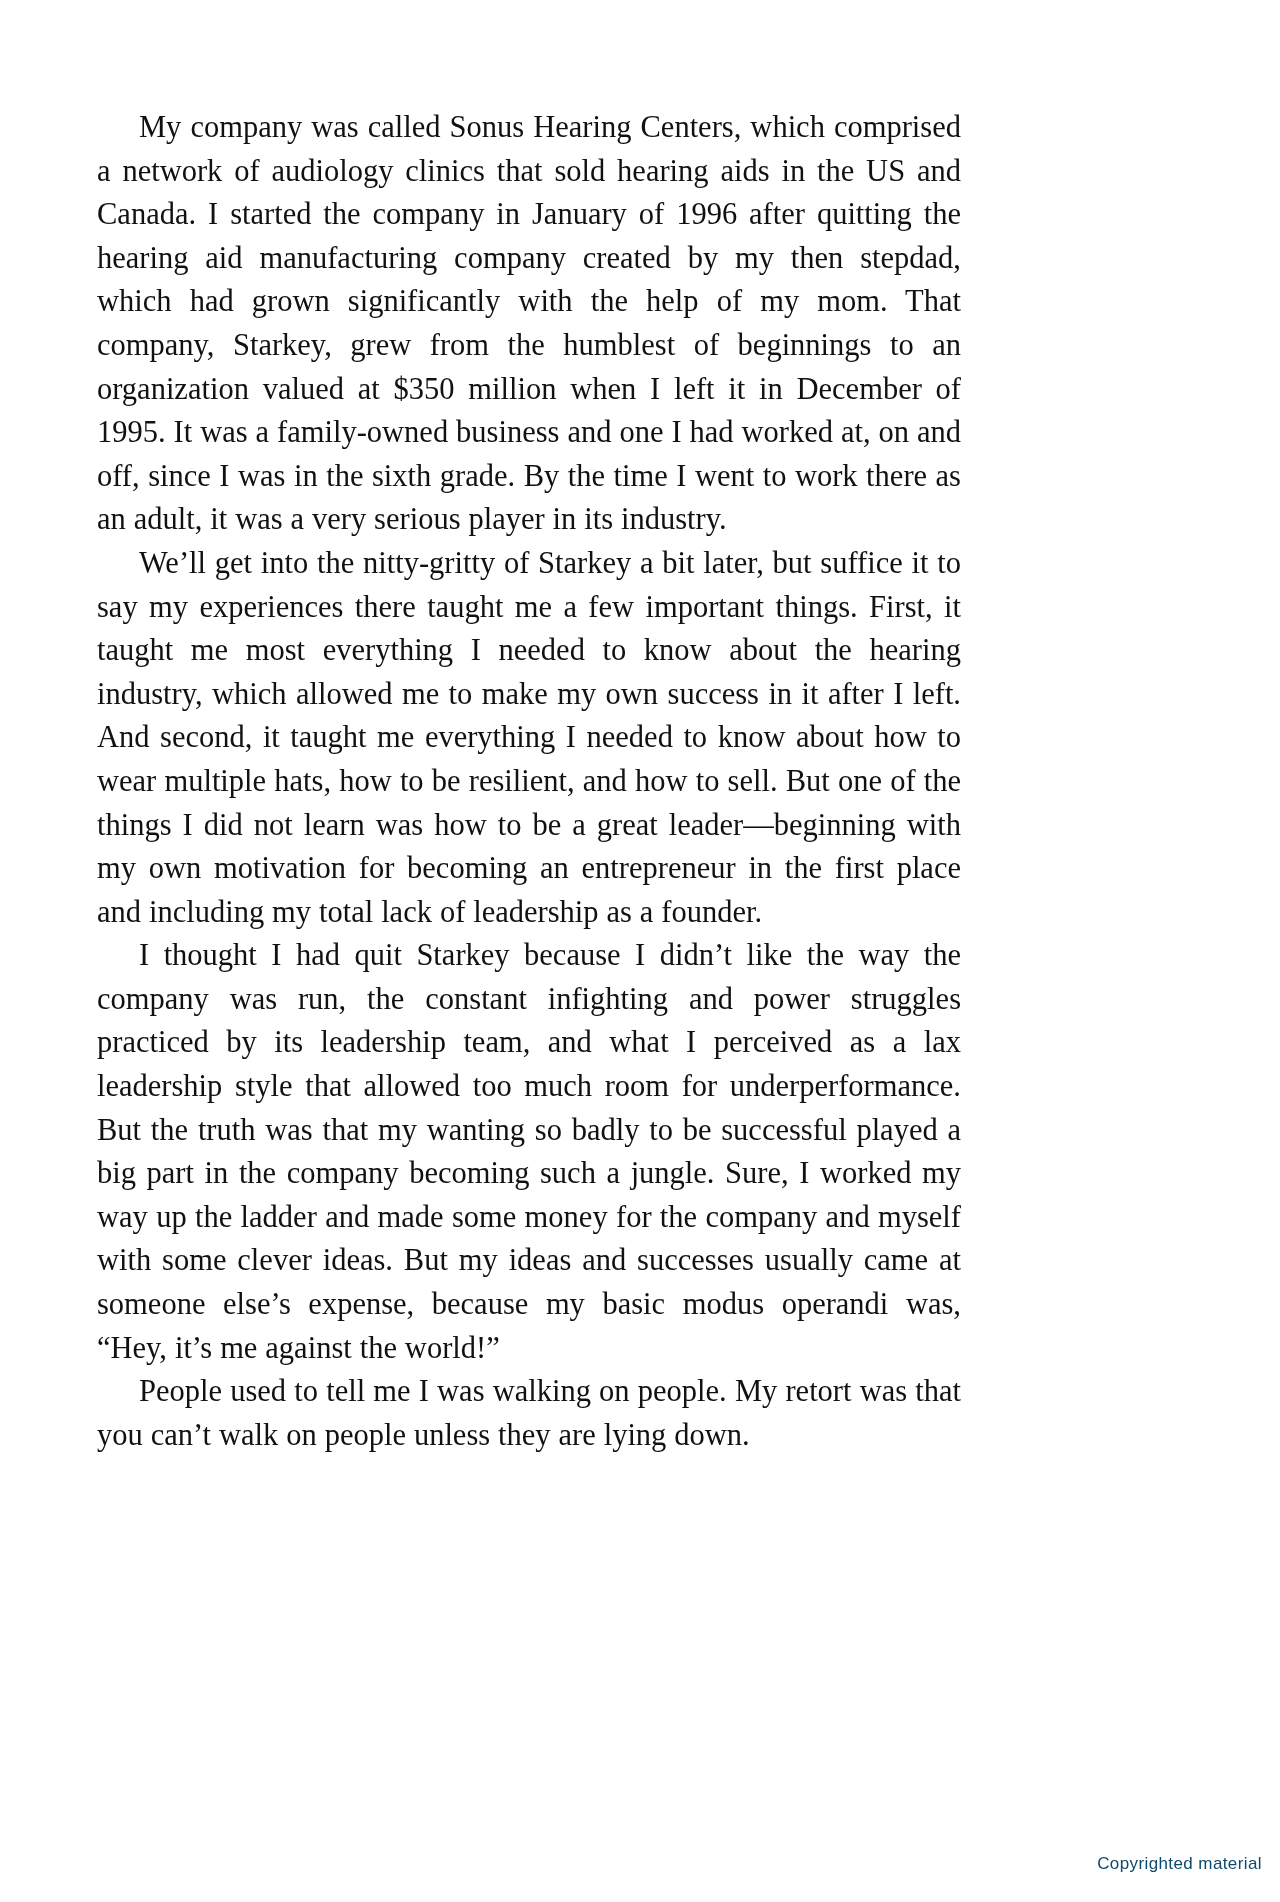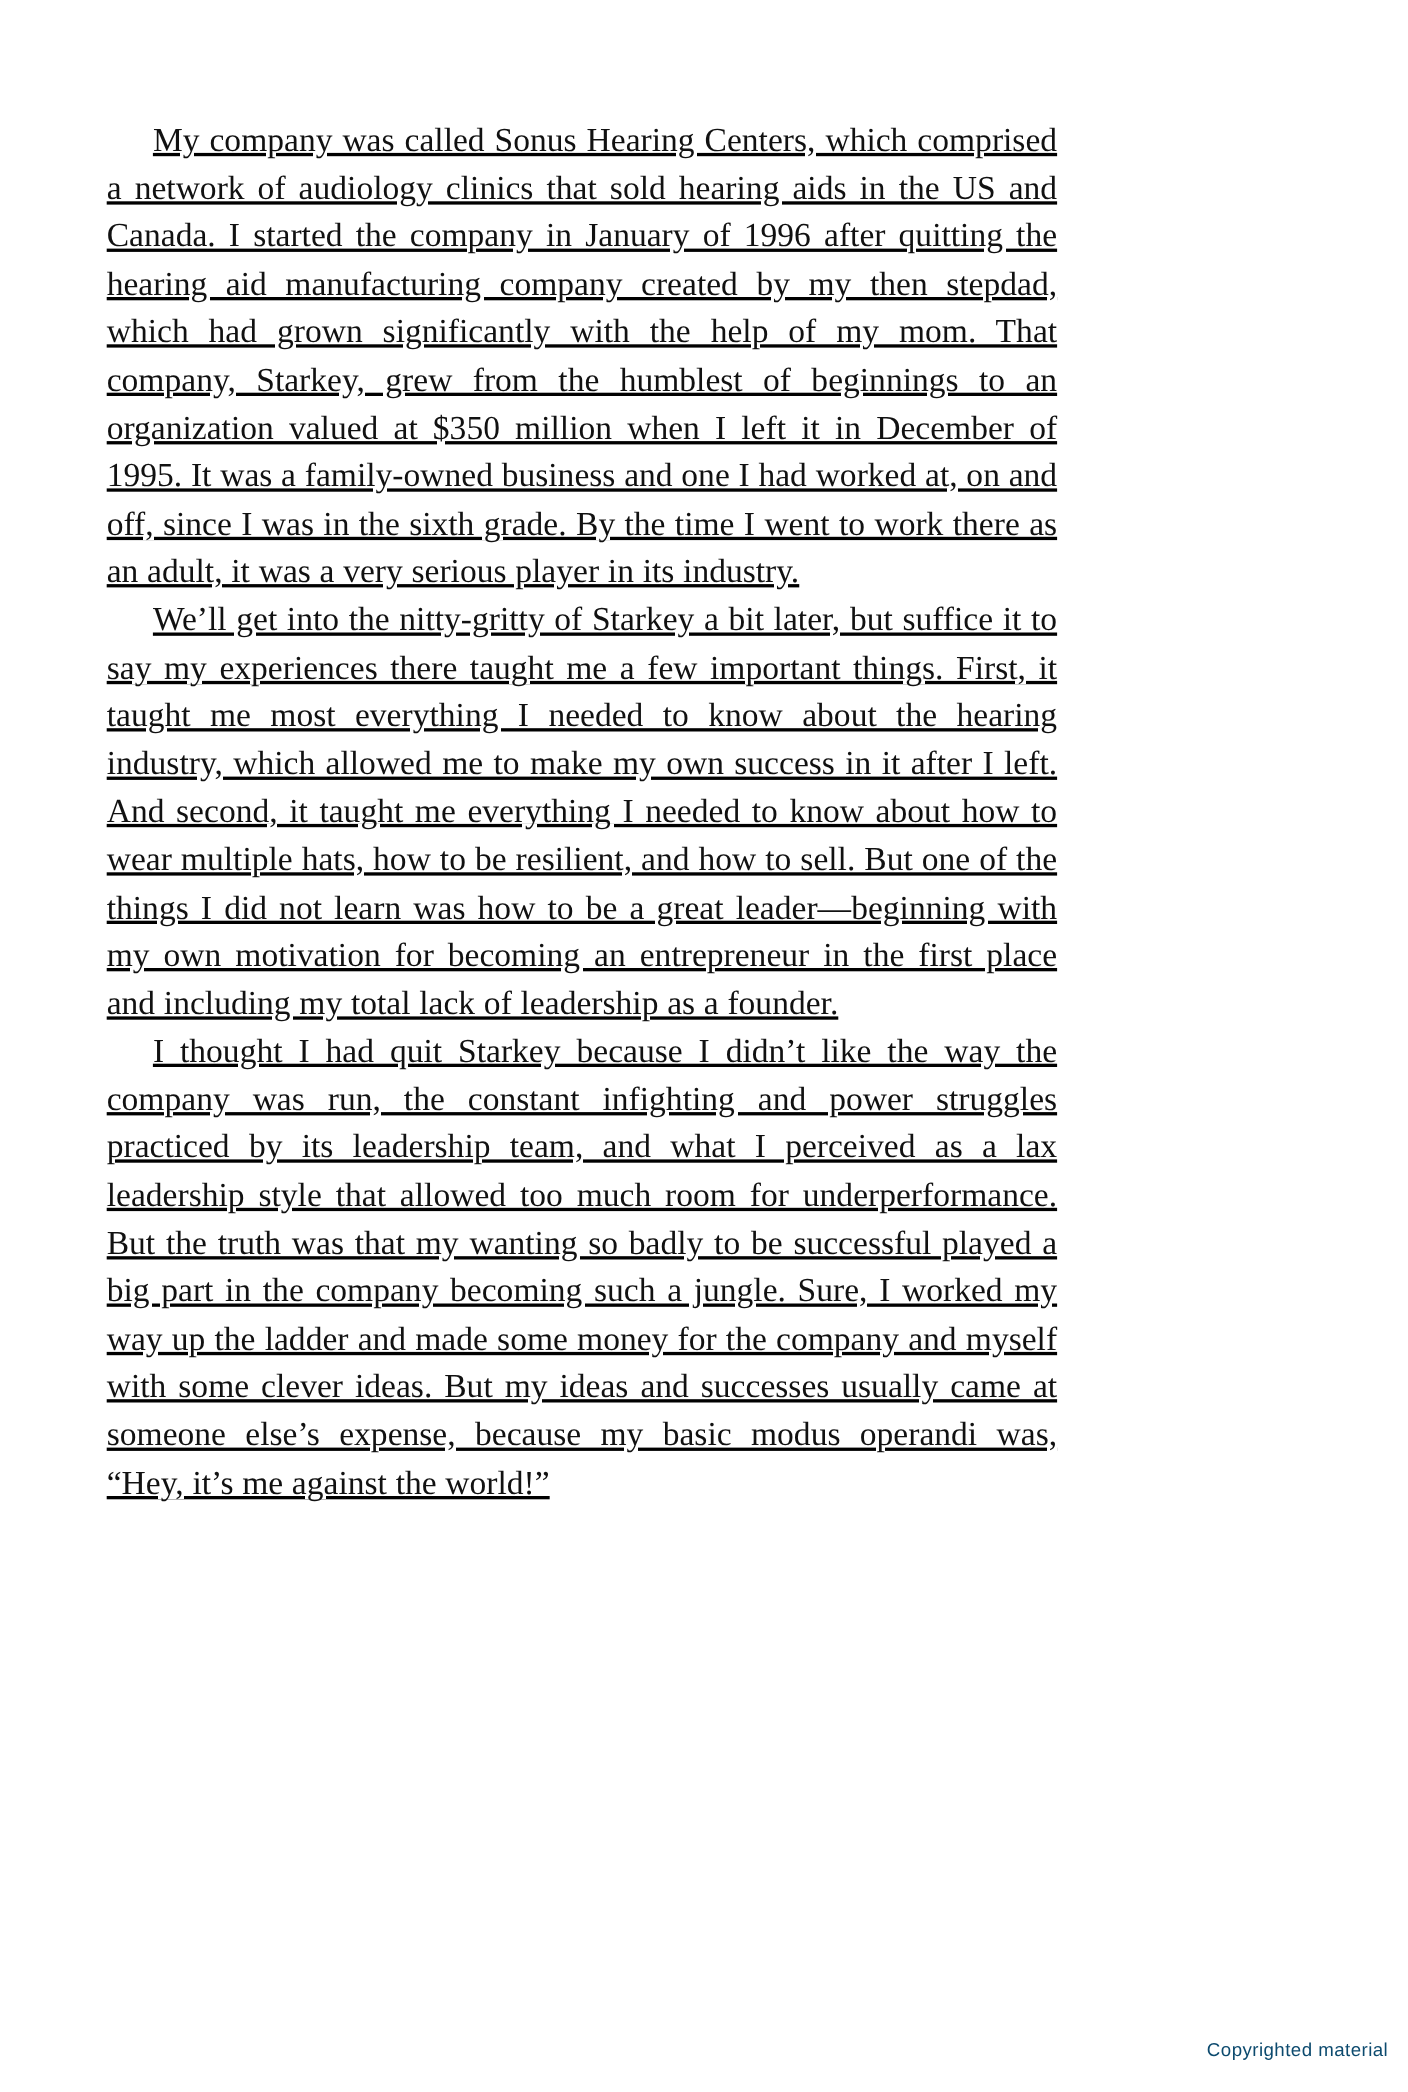--- a/index.html
+++ b/index.html
@@ -13,21 +13,20 @@
     height: 1902px;
     background: #ffffff;
     overflow: hidden;
     box-sizing: border-box;
   }
   .text-column {
     position: absolute;
     left: 97px;
     top: 106px;
     width: 864px;
-    text-decoration: underline;
   }
   .para {
     font-family: "Liberation Serif", "DejaVu Serif", serif;
     font-size: 30.5px;
     line-height: 43.6px;
     color: #111111;
     text-align: justify;
     text-justify: inter-word;
     text-indent: 42px;
     margin: 0;
@@ -52,17 +51,18 @@
 </style>
 </head>
 <body>
 
 <div class="page">
 
   <div class="text-column">
     <p class="para">My company was called Sonus Hearing Centers, which comprised a network of audiology clinics that sold hearing aids in the US and Canada. I started the company in January of 1996 after quitting the hearing aid manufacturing company created by my then stepdad, which had grown significantly with the help of my mom. That company, Starkey, grew from the humblest of beginnings to an organization valued at $350 million when I left it in December of 1995. It was a family-owned business and one I had worked at, on and off, since I was in the sixth grade. By the time I went to work there as an adult, it was a very serious player in its industry.</p>
     <p class="para">We’ll get into the nitty-gritty of Starkey a bit later, but suffice it to say my experiences there taught me a few important things. First, it taught me most everything I needed to know about the hearing industry, which allowed me to make my own success in it after I left. And second, it taught me everything I needed to know about how to wear multiple hats, how to be resilient, and how to sell. But one of the things I did not learn was how to be a great leader—beginning with my own motivation for becoming an entrepreneur in the first place and including my total lack of leadership as a founder.</p>
     <p class="para">I thought I had quit Starkey because I didn’t like the way the company was run, the constant infighting and power struggles practiced by its leadership team, and what I perceived as a lax leadership style that allowed too much room for underperformance. But the truth was that my wanting so badly to be successful played a big part in the company becoming such a jungle. Sure, I worked my way up the ladder and made some money for the company and myself with some clever ideas. But my ideas and successes usually came at someone else’s expense, because my basic modus operandi was, “Hey, it’s me against the world!”</p>
+    <p class="para">People used to tell me I was walking on people. My retort was that you can’t walk on people unless they are lying down.</p>
   </div>
 
   <div class="copyright">Copyrighted material</div>
 
 </div>
 
 </body></html>

